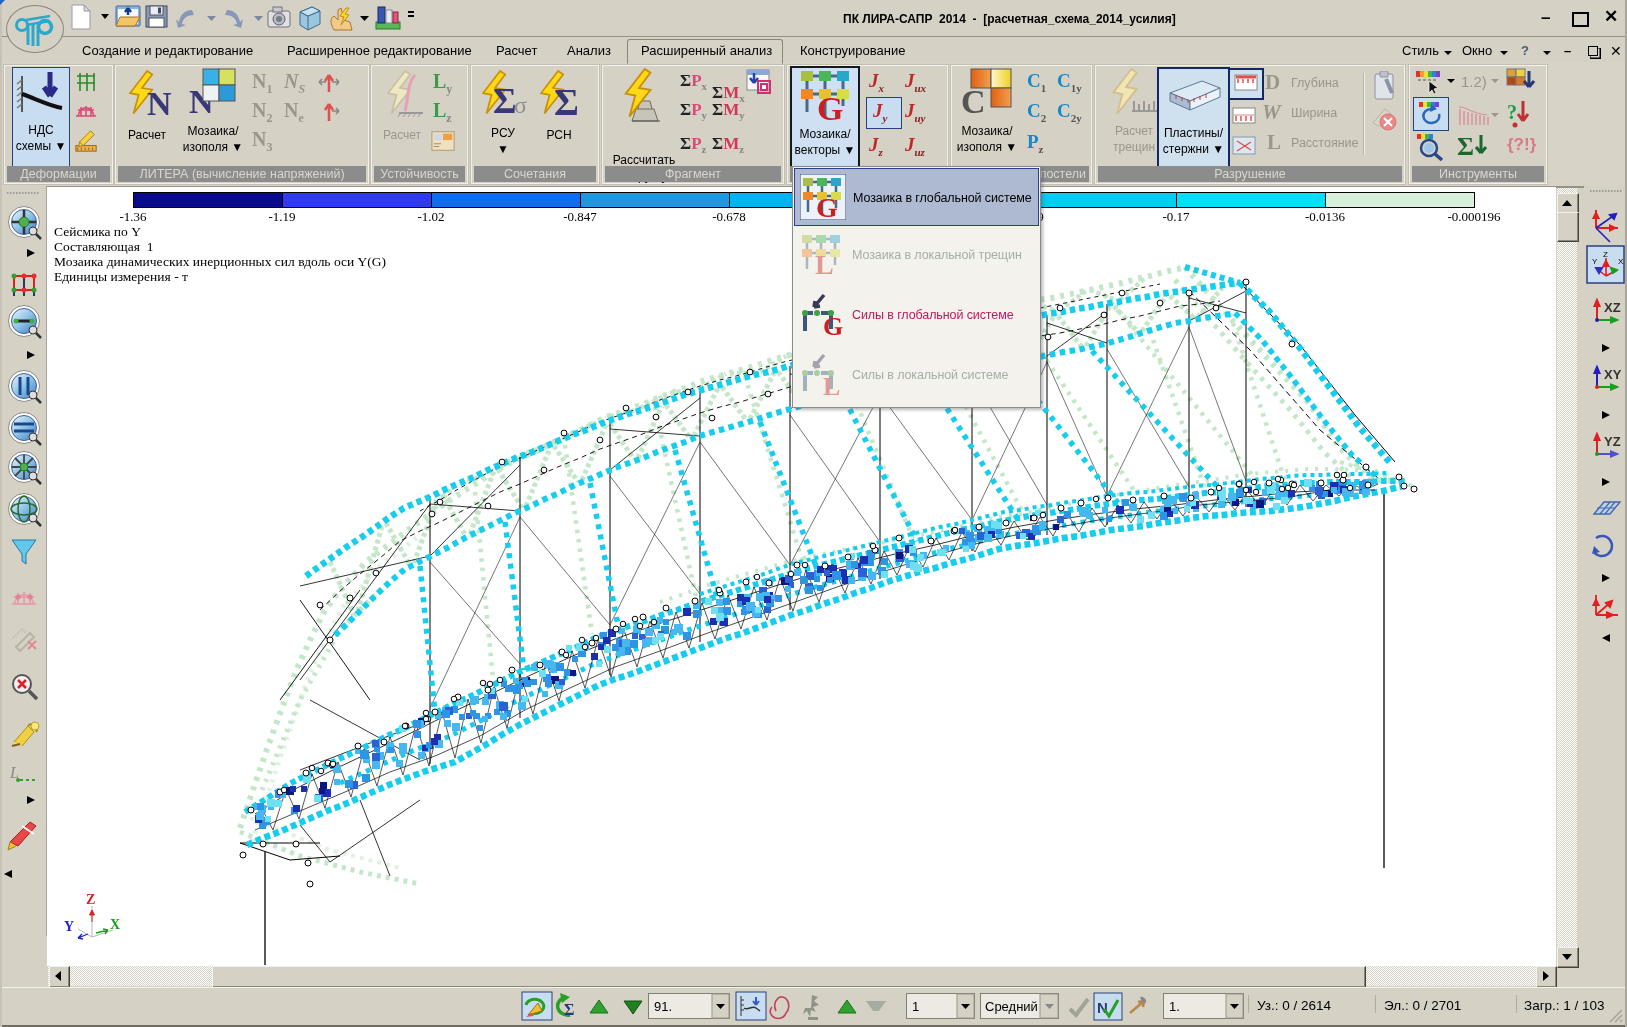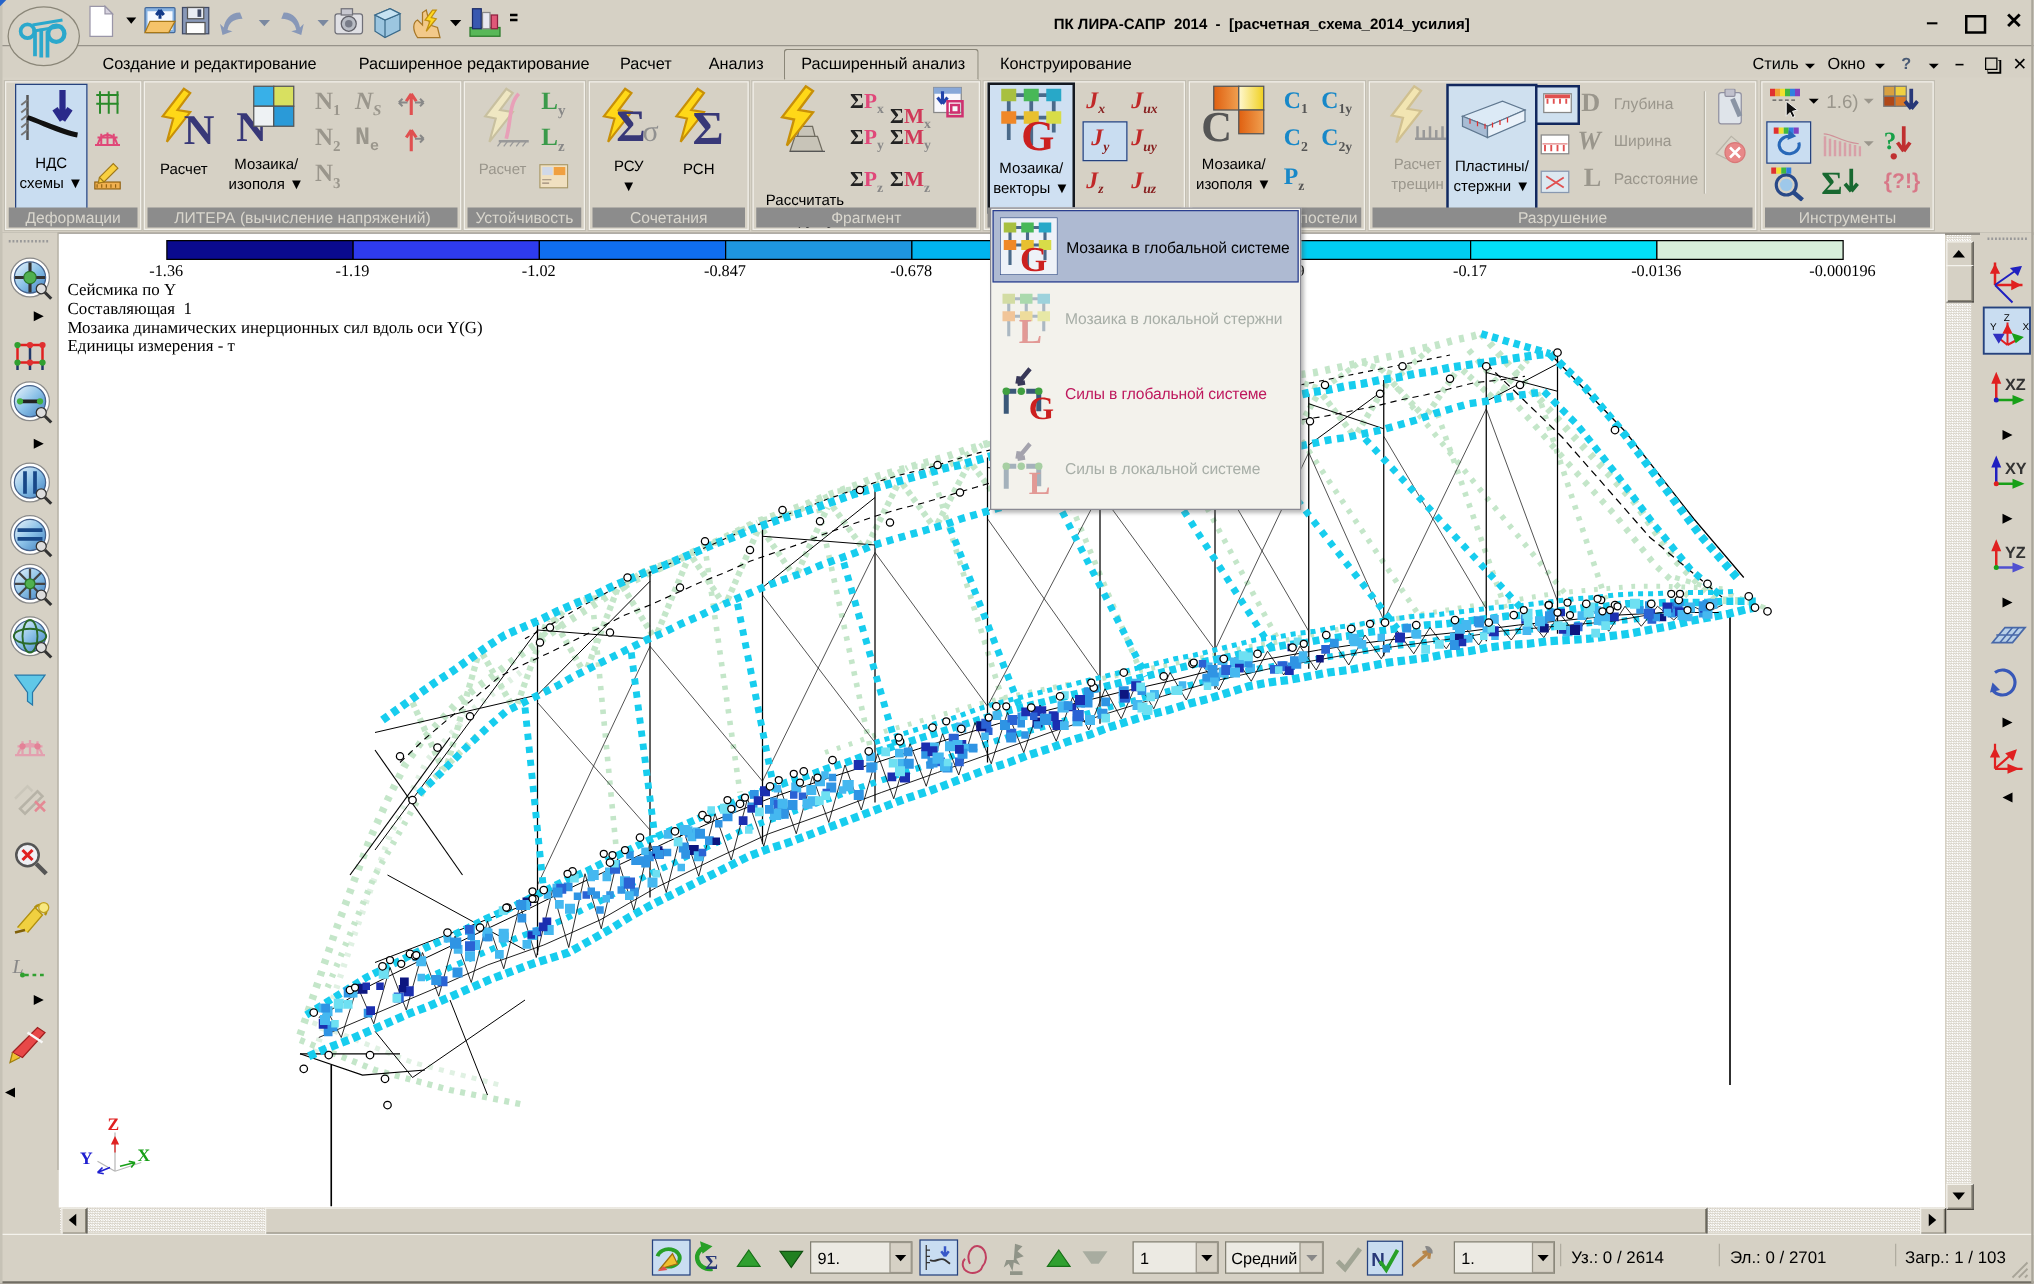--- a/index.html
+++ b/index.html
@@ -190,21 +190,21 @@
           <rect x="14" y="18" width="16" height="16" fill="#eef2f4"></rect>
           <rect x="30" y="18" width="16" height="16" fill="#2a9ad8"></rect>
         </g>
       </svg>
   <div class="btext" style="top:56px;">Мозаика/<br>изополя ▼</div>
  </div>
  <div class="icolabel gray txt" style="left:137px;top:5px;font-size:20px;">N<sub style="font-size:12px;">1</sub></div>
  <div class="icolabel gray txt" style="left:137px;top:34px;font-size:20px;">N<sub style="font-size:12px;">2</sub></div>
  <div class="icolabel gray txt" style="left:137px;top:63px;font-size:20px;">N<sub style="font-size:12px;">3</sub></div>
  <div class="icolabel gray txt" style="left:169px;top:5px;font-size:20px;font-style:italic;">N<sub style="font-size:12px;">S</sub></div>
- <div class="icolabel gray txt" style="left:169px;top:34px;font-size:20px;font-family:Liberation Mono, monospace;">N<sub style="font-size:12px;">e</sub></div>
+ <div class="icolabel gray txt" style="left:169px;top:34px;font-size:20px;">N<sub style="font-size:12px;">e</sub></div>
  <svg class="smico" style="left:202px;top:5px;" viewBox="0 0 24 24">
       <path d="M12,22 V5 m0,0 l-4,6 m4,-6 l4,6" stroke="#e05050" stroke-width="2.5" fill="none"></path>
       <path d="M2,12 h7 m-7,0 l3,-3 m-3,3 l3,3 M15,12 h7 m0,0 l-3,-3 m3,3 l-3,3" stroke="#888" stroke-width="1.6" fill="none"></path>
     </svg>
  <svg class="smico" style="left:202px;top:34px;" viewBox="0 0 24 24">
       <path d="M12,22 V5 m0,0 l-4,6 m4,-6 l4,6" stroke="#e05050" stroke-width="2.5" fill="none"></path>
       <path d="M15,12 h7 m0,0 l-3,-3 m3,3 l-3,3" stroke="#888" stroke-width="1.6" fill="none"></path>
     </svg>
  <div class="glabel">ЛИТЕРА (вычисление напряжений)</div>
 </div>
@@ -382,21 +382,21 @@
         <rect x="5" y="2" width="4" height="6" fill="#f0a030"></rect>
         <rect x="9" y="2" width="4" height="6" fill="#f0e030"></rect>
         <rect x="13" y="2" width="4" height="6" fill="#40b840"></rect>
         <rect x="17" y="2" width="4" height="6" fill="#3080e0"></rect>
         <rect x="21" y="2" width="4" height="6" fill="#8040c0"></rect>
       </g>
       <path d="M3,11 h3 m2,0 h3 m2,0 h3 m2,0 h3" stroke="#555"></path>
       <path d="M14,12 l0,12 l3,-3 l2,4 2,-1 -2,-4 4,-1 z" fill="#111" stroke="#fff" stroke-width=".7"></path>
     </svg>
  <div class="dar" style="left:38px;top:14px;"></div>
- <div class="txt gray" style="left:52px;top:8px;font-size:15px;">1.6)</div>
+ <div class="txt gray" style="left:52px;top:8px;font-size:15px;">1.2)</div>
  <div class="dar" style="left:82px;top:14px;border-top-color:#9a968c;"></div>
  <svg class="smico" style="left:96px;top:2px;width:30px;height:30px;" viewBox="0 0 30 30">
       <g stroke="#777">
         <rect x="2" y="2" width="9" height="8" fill="#d8a040"></rect>
         <rect x="11" y="2" width="9" height="8" fill="#f0d040"></rect>
         <rect x="2" y="10" width="9" height="8" fill="#b04818"></rect>
         <rect x="11" y="10" width="9" height="8" fill="#d87828"></rect>
       </g>
       <path d="M24,4 v16 m0,0 l-5,-6 m5,6 l5,-6" stroke="#283878" stroke-width="3" fill="none"></path>
     </svg>
@@ -1391,21 +1391,21 @@
         <g>
           <rect x="3" y="4" width="10" height="8" fill="#a8c040"></rect>
           <rect x="17" y="4" width="10" height="8" fill="#48b858"></rect>
           <rect x="31" y="4" width="10" height="8" fill="#28a8c8"></rect>
           <rect x="3" y="18" width="10" height="8" fill="#f08828"></rect>
           <rect x="17" y="18" width="10" height="8" fill="#e8c030"></rect>
           <rect x="31" y="18" width="10" height="8" fill="#d8dc48"></rect>
         </g>
         <text x="16" y="43" font-family="Liberation Serif" font-size="28" font-weight="bold" fill="#cc2020">L</text>
       </svg>
-  <div class="mtext txt" style="color:#a7aea7;">Мозаика в локальной стержни</div>
+  <div class="mtext txt" style="color:#a7aea7;">Мозаика в локальной трещин</div>
  </div>
  <div class="mi" style="top:119px;">
   <svg class="mico" viewBox="0 0 46 46">
         <path d="M4,22 h10 m8,0 h10 M6,22 v18 m26,-18 v16" stroke="#3a5878" stroke-width="4"></path>
         <circle cx="6" cy="22" r="3" fill="#40a040"></circle>
         <circle cx="18" cy="22" r="3" fill="#40a040"></circle>
         <circle cx="32" cy="22" r="3" fill="#40a040"></circle>
         <path d="M25,4 L15,16 m0,0 l1,-6 m-1,6 l6,-1" stroke="#383858" stroke-width="3.5" fill="none"></path>
         <text x="24" y="44" font-family="Liberation Serif" font-size="26" font-weight="bold" fill="#cc2020">G</text>
       </svg>

